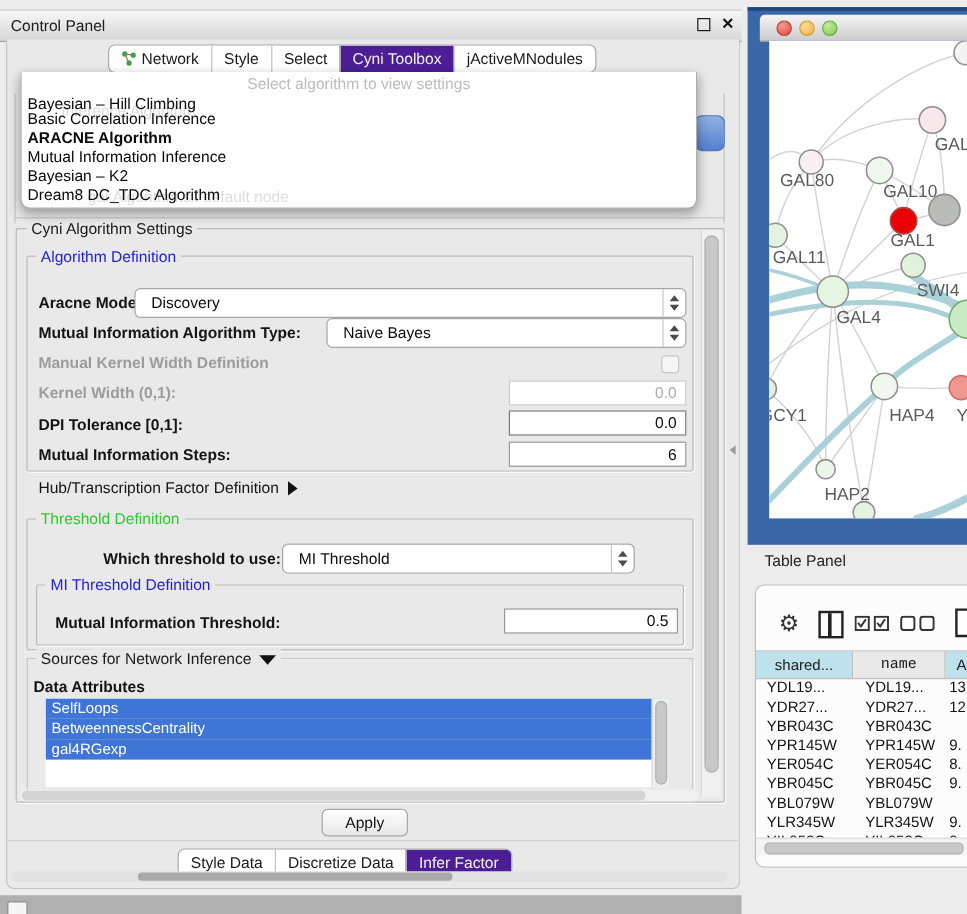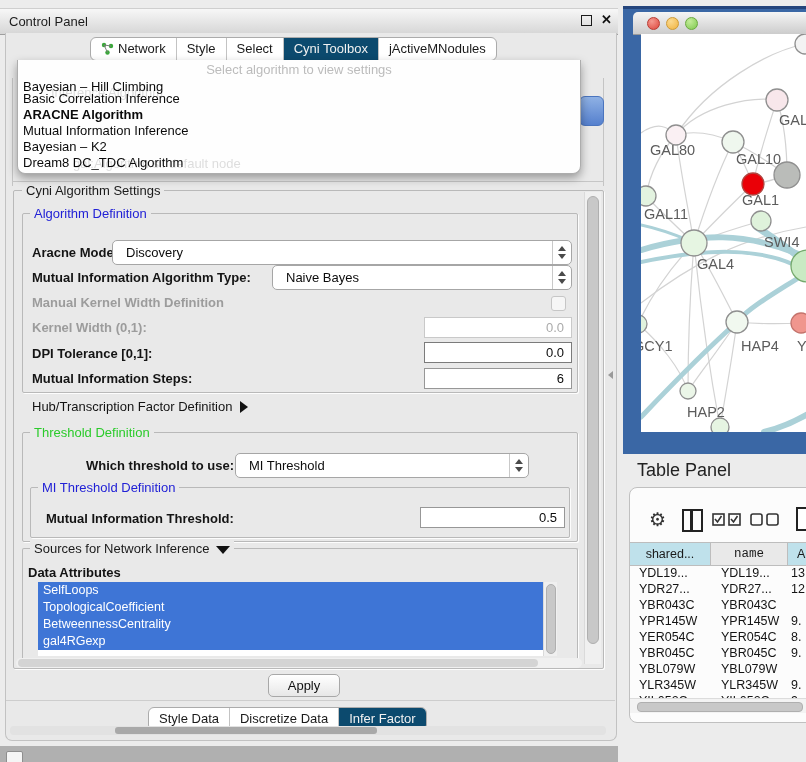--- a/index.html
+++ b/index.html
@@ -11,21 +11,21 @@
             border-top:1px solid #CFCFCF;border-bottom:1px solid #9E9E9E;}
   .titlebar .t{position:absolute;left:9px;top:5px;font-size:13px;color:#1c1c1c;}
   .float-btn{position:absolute;right:26px;top:6px;width:9px;height:9px;border:1.5px solid #1b1b1b;background:transparent;}
   .close-btn{position:absolute;right:6px;top:3px;font-size:13px;font-weight:bold;color:#111;}
   
   .card{left:5px;top:33px;width:610px;height:707px;background:#E9E9E9;border:1px solid #C2C2C2;border-top:none;border-radius:0 0 7px 7px;}
   
   .seg{display:flex;background:#fff;border:1px solid #ABABAB;border-radius:6px;overflow:hidden;height:22px;line-height:22px;}
   .seg .s{text-align:center;border-left:1px solid #C3C3C3;white-space:nowrap;padding:0 10px;color:#1a1a1a;}
   .seg .s:first-child{border-left:none;}
-  .seg .sel{background:#0c4a6e;color:#F1F1F1;}
+  .seg .sel{background:#4c1d95;color:#F1F1F1;}
   .net-ico{display:inline-block;vertical-align:-2px;margin-right:4px;}
   
   .popup{left:17px;top:60px;width:562px;height:113px;background:#FEFEFE;border:1px solid #ADADAD;border-top:none;
          border-radius:0 0 8px 8px;box-shadow:0 4px 10px rgba(0,0,0,0.35);z-index:20;}
   .popup .ph{position:absolute;left:0;top:2px;width:100%;text-align:center;color:#BCBCBC;}
   .popup .it{position:absolute;left:5px;font-size:13px;color:#0a0a0a;white-space:nowrap;}
   .popup .it.b{font-weight:bold;}
   .ghost{position:absolute;color:#5a5a5a;opacity:0.20;white-space:nowrap;}
   
   .grp{border:1px solid #B9B9B9;border-radius:2px;box-shadow:1px 1px 0 rgba(255,255,255,0.9);}
@@ -53,21 +53,21 @@
   .btn{position:absolute;background:linear-gradient(#FFFFFF,#E7E7E7);border:1px solid #A8A8A8;border-radius:5px;
        text-align:center;font-size:13px;color:#111;}
   .tri-r{display:inline-block;width:0;height:0;border-top:6px solid transparent;border-bottom:6px solid transparent;border-left:8px solid #111;vertical-align:-2px;margin-left:8px;}
   .tri-d{display:inline-block;width:0;height:0;border-left:7px solid transparent;border-right:7px solid transparent;border-top:8px solid #111;vertical-align:-1px;margin-left:6px;}
   
   .netwin{left:623px;top:6px;width:190px;height:445px;background:#3A67A5;border-top:3px solid #24457C;}
   .net-titlebar{position:absolute;left:10px;top:3px;right:0;height:22px;background:linear-gradient(#F5F5F5,#CCCCCC);border-radius:5px 0 0 0;border-bottom:1px solid #9a9a9a;}
   .tl{position:absolute;top:5px;width:11px;height:11px;border-radius:50%;}
   .canvas{position:absolute;left:18px;top:25px;right:0;bottom:22px;background:#FFFFFF;overflow:hidden;}
   
-  .tp-title{left:637px;top:460px;font-size:18px;color:#222;}
+  .tp-title{left:637px;top:460px;font-size:13px;color:#222;}
   .tcard{left:629px;top:487px;width:185px;height:234px;background:#FCFCFC;border:1px solid #C0C0C0;border-radius:8px;overflow:hidden;}
   .thead{position:absolute;left:0;top:54px;width:100%;height:22px;border-top:1px solid #BDBDBD;border-bottom:1px solid #BDBDBD;font-size:12.5px;}
   .thc{position:absolute;top:0;height:22px;line-height:22px;text-align:center;border-right:1px solid #BDBDBD;}
   .trow{position:absolute;font-size:12.5px;color:#141414;white-space:nowrap;}
   .trow span{position:absolute;top:0;}
   .band{left:0;top:746px;width:618px;height:16px;background:#B0B0B0;}
   .ico{color:#333;}
 </style>
 </head>
 <body>
@@ -178,21 +178,20 @@
   <div class="lbl" style="left:46px;top:511px;">Mutual Information Threshold:</div>
   <div class="inp" style="left:420px;top:507px;width:136px;height:19px;border:1px solid #979797;">0.5</div>
 
   <div class="abs grp" style="left:22px;top:548px;width:554px;height:112px;border-bottom:none;"></div>
   <div class="grp-title" style="left:30px;top:541px;">
     <span>Sources for Network Inference</span><span class="tri-d"></span>
   </div>
   <div class="lbl" style="left:28px;top:565px;">Data Attributes</div>
   <div class="attr-list" style="left:38px;top:582px;width:518px;height:74px;">
     <div class="row">SelfLoops</div>
-    <div class="row">TopologicalCoefficient</div>
     <div class="row">BetweennessCentrality</div>
     <div class="row">gal4RGexp</div>
   </div>
   <div class="sb-track-v" style="left:543px;top:582px;width:13px;height:74px;">
     <div class="sb-thumb" style="left:2px;top:2px;width:8px;height:68px;"></div>
   </div>
 
   <div class="abs" style="left:16px;top:658px;width:566px;height:10px;background:#F0F0F0;border-radius:5px;">
     <div class="abs" style="left:2px;top:1px;width:520px;height:8px;background:#D4D4D4;border-radius:4px;"></div>
   </div>

